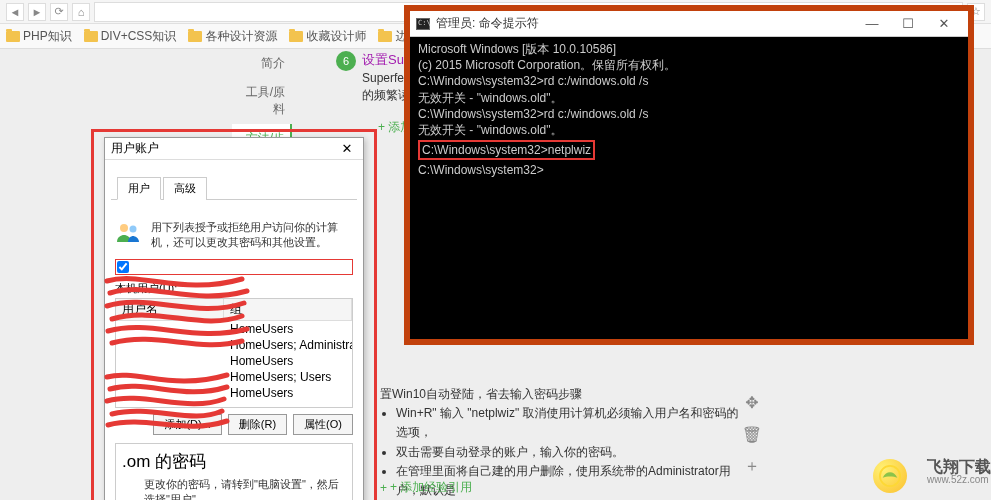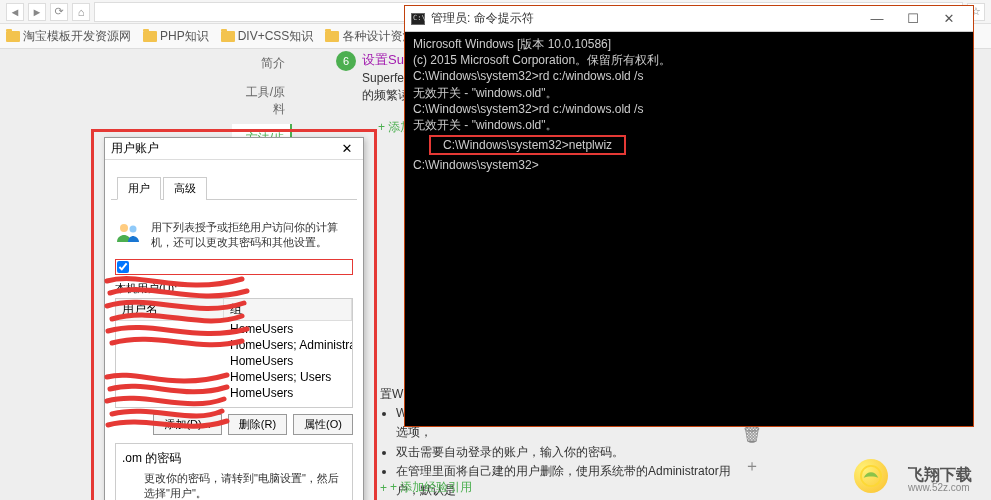--- a/index.html
+++ b/index.html
@@ -42,36 +42,36 @@
 .uh-group{flex:1}
 .ulist-row{display:flex;font-size:11px;position:relative}
 .ulist-row div{padding:1px 6px}
 .ur-name{width:108px}
 .ur-group{flex:1;white-space:nowrap;overflow:hidden}
 .scribble{position:absolute;left:102px;top:222px;width:150px;height:80px;z-index:8;pointer-events:none}
 .scribble2{position:absolute;left:102px;top:320px;width:130px;height:70px;z-index:8;pointer-events:none}
 .btn-row{display:flex;gap:6px;justify-content:flex-end;margin-top:6px}
 .dbtn{padding:2px 10px;border:1px solid #999;background:#f5f5f5;font-size:11px;cursor:pointer}
 .passbox{border:1px solid #ccc;margin-top:8px;padding:6px}
-.passbox-title{font-size:12px;margin-bottom:4px}
+.passbox-title{font-size:17px;margin-bottom:4px}
 .passbox-text{font-size:11px;color:#333;margin-left:22px}
-.cmd-win{position:absolute;left:404px;top:-44px;width:570px;height:422px;background:#000;z-index:10;border:1px solid #c2410c}
+.cmd-win{position:absolute;left:404px;top:-44px;width:570px;height:340px;background:#000;z-index:10;border:6px solid #c2410c}
 .cmd-title{height:26px;background:#fff;color:#333;display:flex;align-items:center;padding:0 6px;font-size:11px;justify-content:space-between;border-bottom:1px solid #ccc}
 .cmd-title-left{display:flex;align-items:center;gap:6px}
 .cmd-ctrls{display:flex;gap:0}
 .cmd-ctrl{width:36px;height:24px;display:flex;align-items:center;justify-content:center;cursor:pointer;font-size:13px;color:#555}
 .cmd-body{padding:4px 8px;font-family:Consolas,monospace;color:#ccc;font-size:12px;line-height:1.35;background:#000;height:calc(100% - 26px)}
 .cmd-line{white-space:pre}
-.cmd-highlight{border:2px solid #e53935;padding:0 12px;display:inline-block;margin:2px 16px}
+.cmd-highlight{border:2px solid #e53935;padding:0 2px;display:inline-block;margin:2px 0}
 .article-text{position:absolute;left:380px;top:336px;width:360px;font-size:12px;color:#333;line-height:1.6}
 .article-text ul{list-style:disc;margin-left:16px}
 .side-actions{position:absolute;right:230px;top:344px;display:flex;flex-direction:column;gap:14px;color:#888}
 .side-act{width:18px;height:18px;font-size:16px;display:flex;align-items:center;justify-content:center;cursor:pointer}
 .add-ref2{position:absolute;left:380px;top:430px;color:#4caf50;font-size:12px;display:flex;align-items:center;gap:3px}
-.watermark{position:absolute;right:19px;bottom:8px;display:flex;align-items:flex-end;gap:20px;z-index:20}
+.watermark{position:absolute;right:0;bottom:8px;display:flex;align-items:flex-start;gap:20px;z-index:20}
 .wm-logo{width:34px;height:34px;border-radius:50%;background:radial-gradient(circle at 30% 30%,#fff176,#fbc02d);display:flex;align-items:center;justify-content:center;overflow:hidden}
 .wm-logo svg{width:22px;height:22px}
 .wm-text{display:flex;flex-direction:column;line-height:1}
 .wm-text .cn{font-size:16px;font-weight:bold;color:#555}
 .wm-text .url{font-size:10px;color:#888}
 .cmd-icon{width:14px;height:12px;background:#222;border:1px solid #666;display:inline-block;position:relative}
 .cmd-icon:before{content:"C:\\";position:absolute;left:1px;top:0;font-size:7px;color:#ccc;font-family:monospace}
 </style>
 </head>
 <body>
@@ -79,24 +79,20 @@
 <div class="browser-chrome">
   <div class="addr-bar">
     <div class="nav-btn">◄</div>
     <div class="nav-btn">►</div>
     <div class="nav-btn">⟳</div>
     <div class="nav-btn">⌂</div>
     <div class="url-field"></div>
     <div class="nav-btn">☆</div>
   </div>
   <div class="bookmarks">
-    <div class="bm">
-        <span class="folder"></span>
-        <span>淘宝模板开发资源网</span>
-      </div>
     <div class="bm">
         <span class="folder"></span>
         <span>PHP知识</span>
       </div>
     <div class="bm">
         <span class="folder"></span>
         <span>DIV+CSS知识</span>
       </div>
     <div class="bm">
         <span class="folder"></span>

